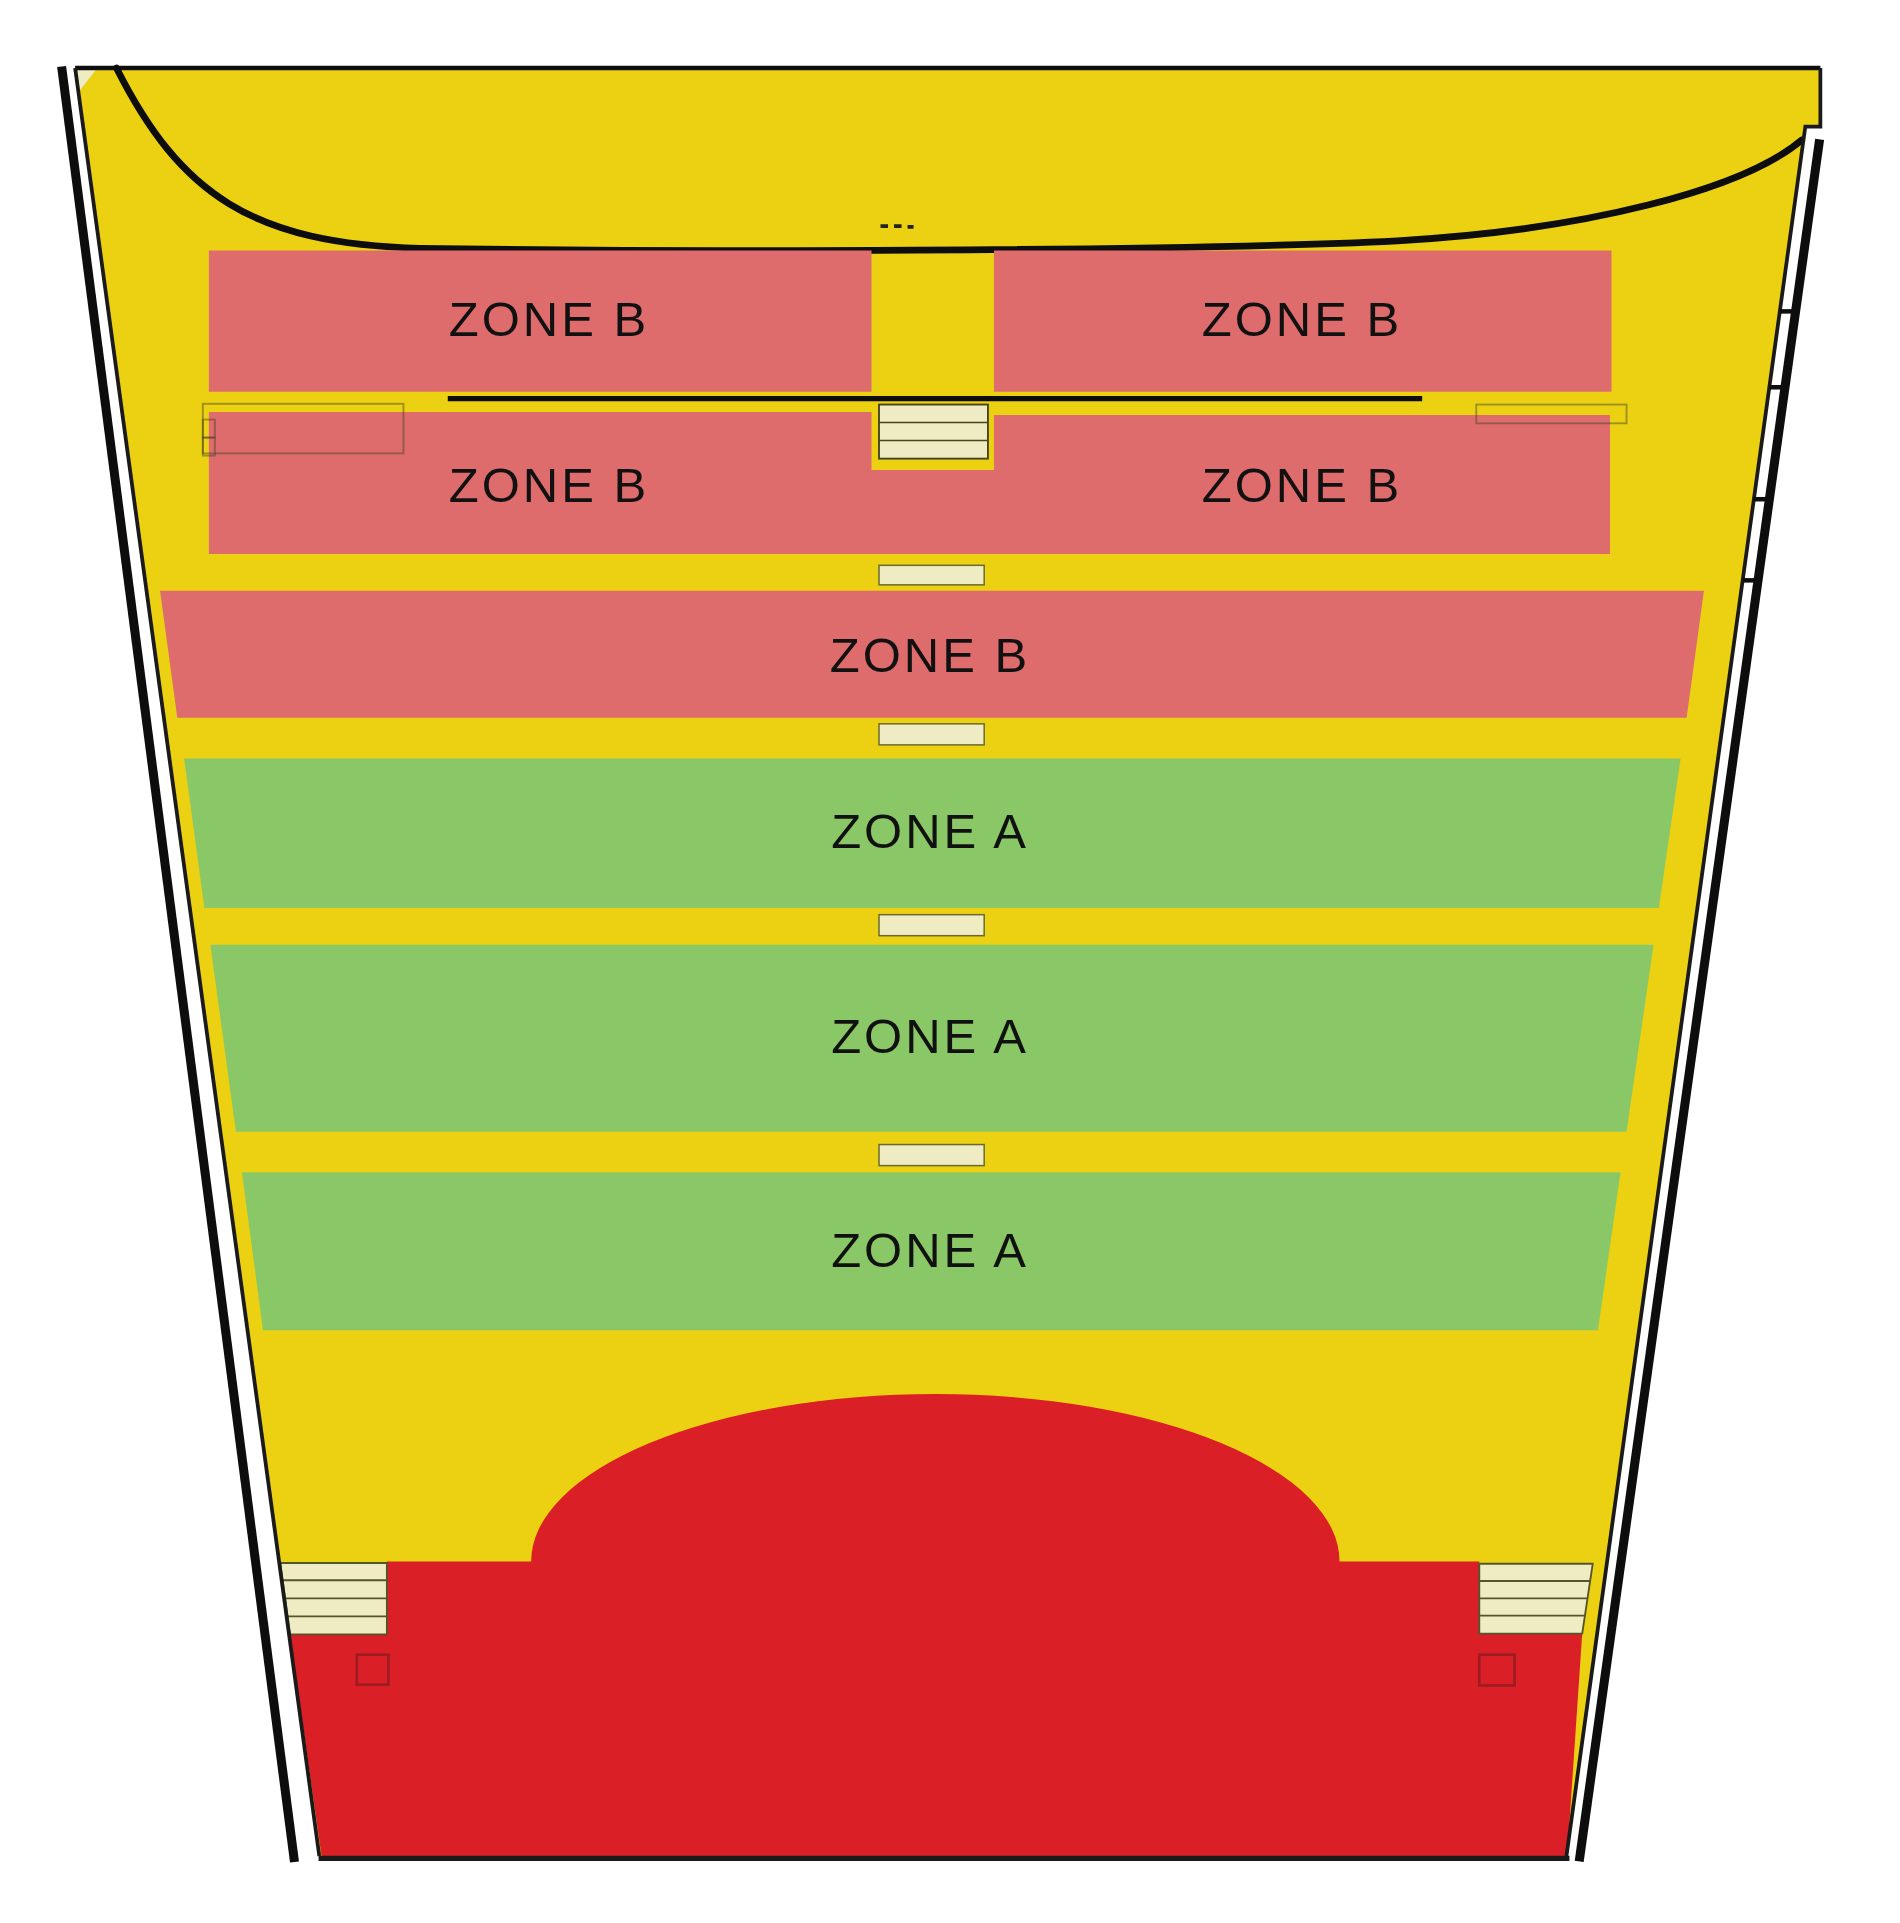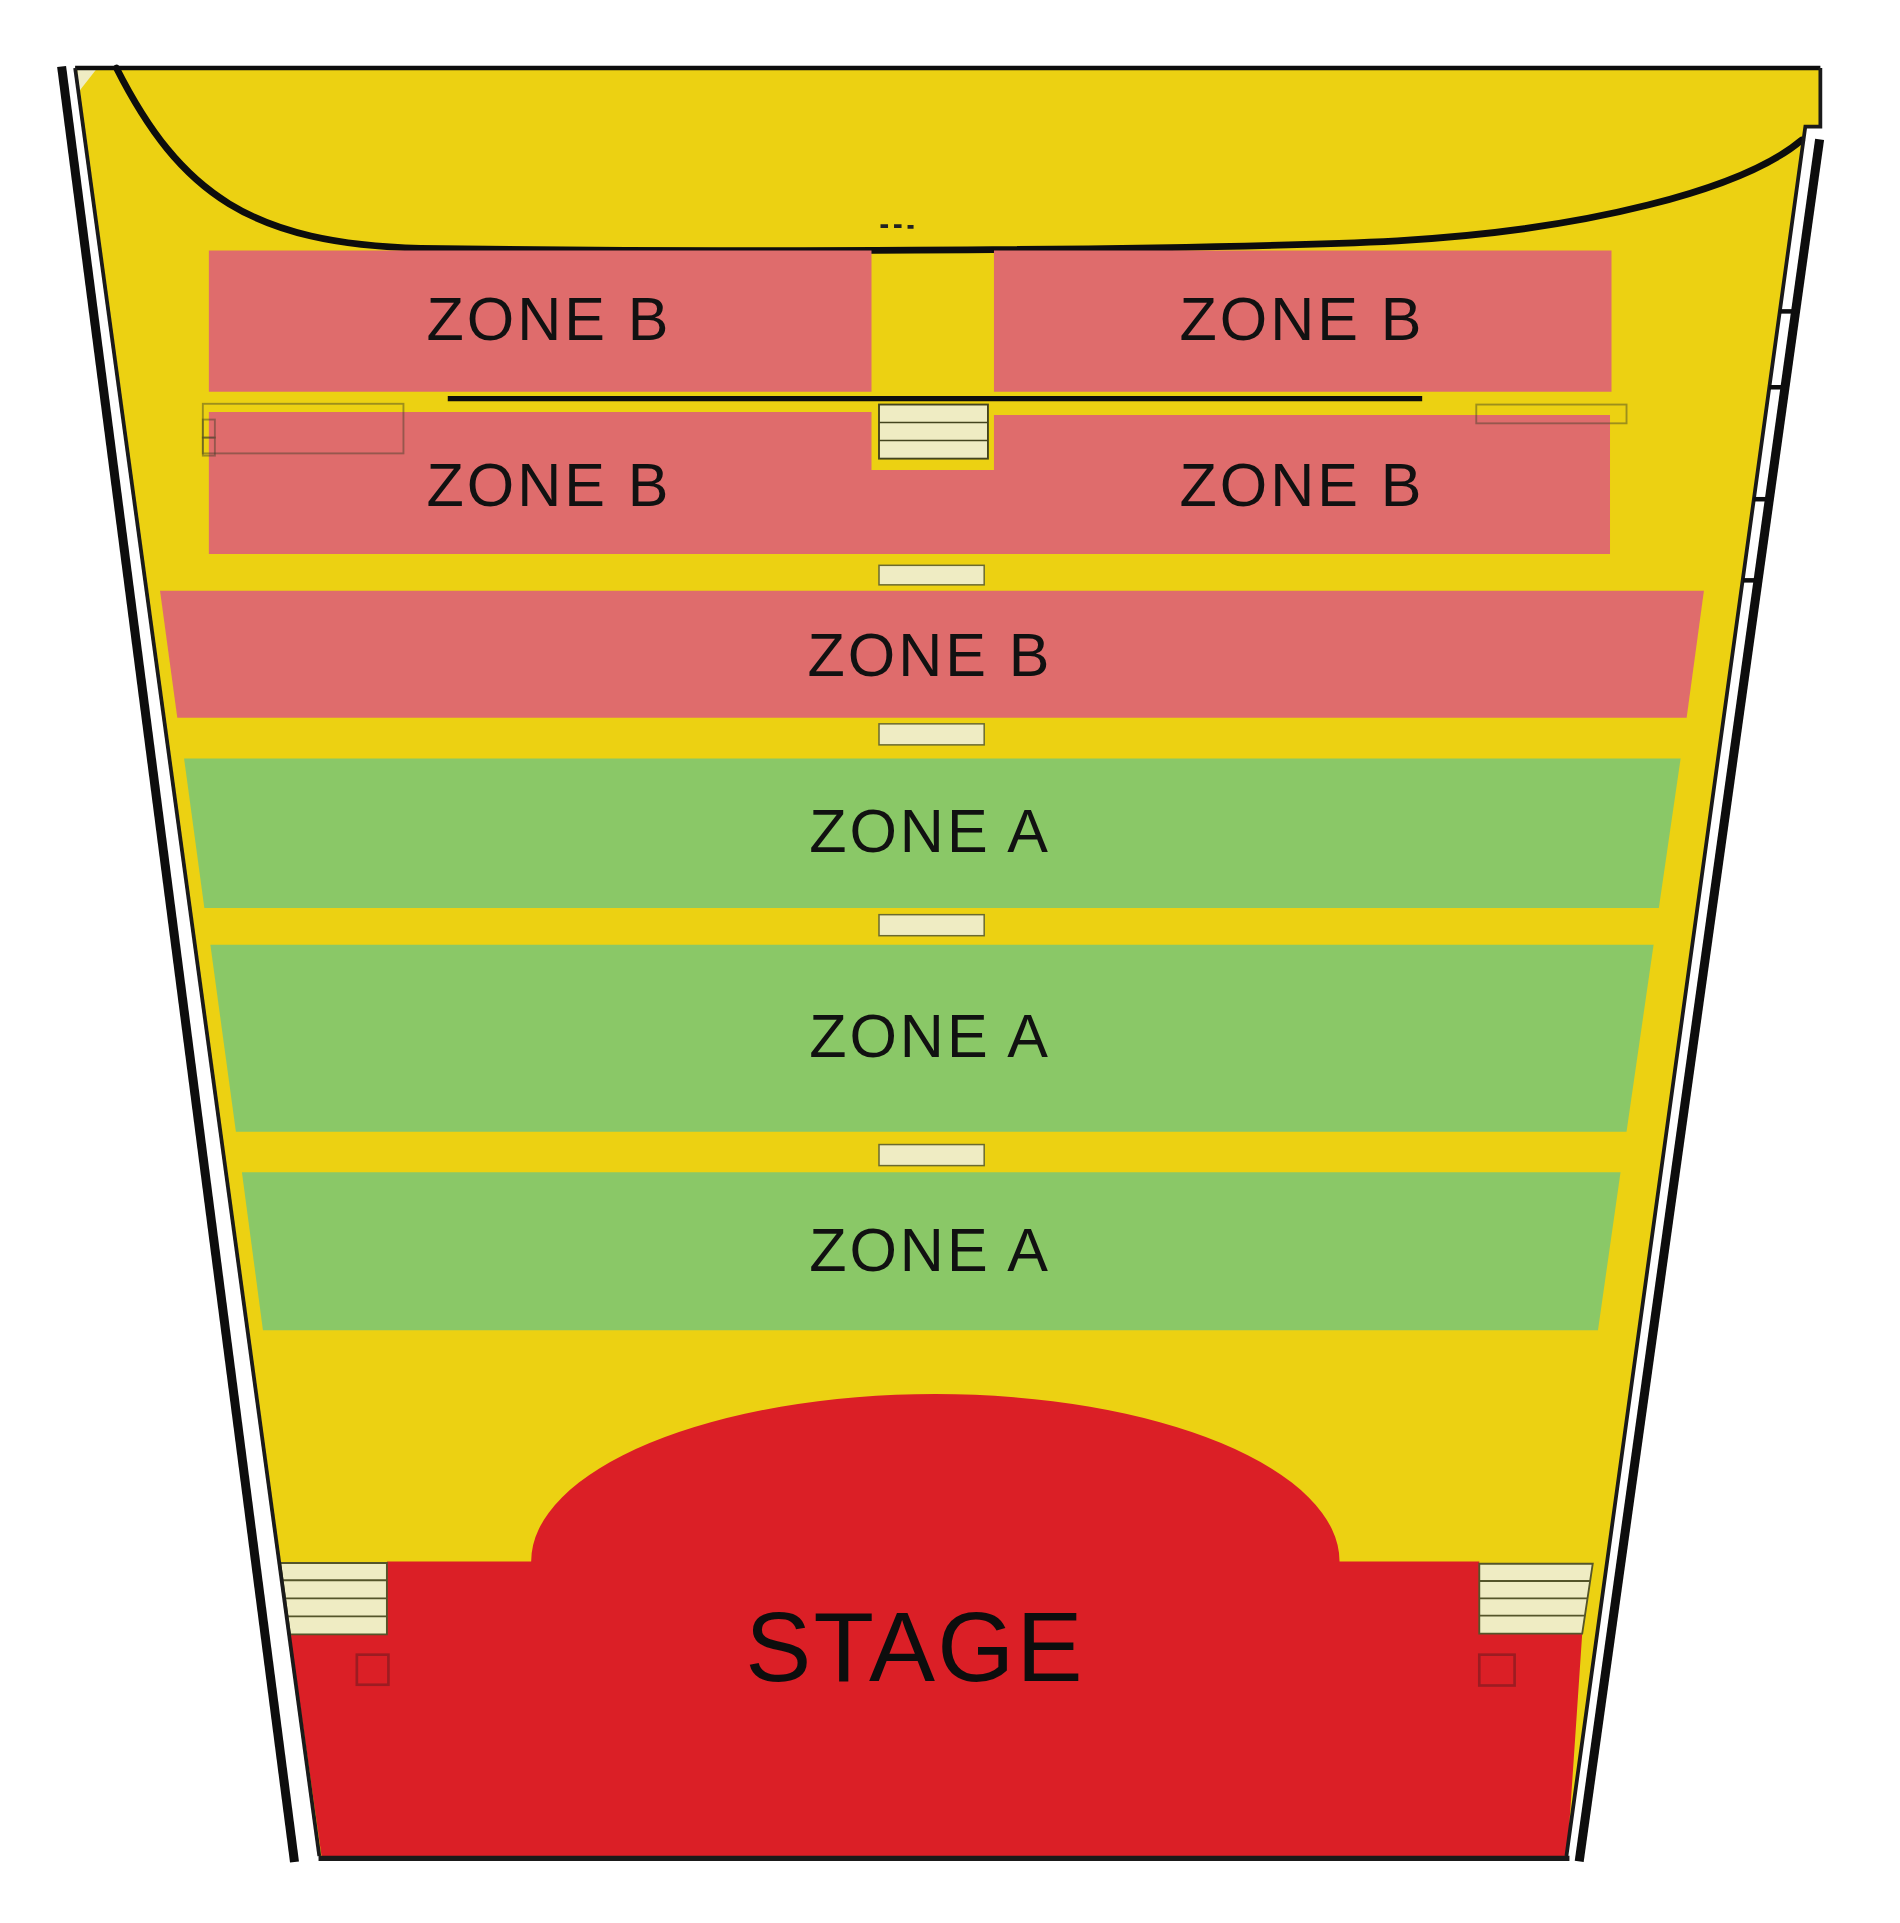--- a/index.html
+++ b/index.html
@@ -9,21 +9,21 @@
     height:1924px;
     background:#ffffff;
     font-family:"Liberation Sans", sans-serif;
     overflow:hidden;
   }
   .canvas svg{position:absolute;left:0;top:0;width:1900px;height:1924px;display:block;}
   .zone-label{
     position:absolute;
     transform:translate(-50%,-50%);
     color:#111111;
-    font-size:61px;
+    font-size:49px;
     letter-spacing:3px;
     white-space:nowrap;
     user-select:none;
   }
   .stage-label{
     position:absolute;
     transform:translate(-50%,-50%);
     color:#0d0d0d;
     font-size:99px;
     letter-spacing:2.3px;
@@ -117,16 +117,15 @@
 
   <div class="zone-label" style="left:549px;  top:319px;">ZONE B</div>
   <div class="zone-label" style="left:1302px; top:319px;">ZONE B</div>
   <div class="zone-label" style="left:549px;  top:485px;">ZONE B</div>
   <div class="zone-label" style="left:1302px; top:485px;">ZONE B</div>
   <div class="zone-label" style="left:930px; top:655px;">ZONE B</div>
   <div class="zone-label" style="left:930px; top:831px;">ZONE A</div>
   <div class="zone-label" style="left:930px; top:1036px;">ZONE A</div>
   <div class="zone-label" style="left:930px; top:1250px;">ZONE A</div>
 
-  <div class="stage-label" style="left:915px; top:1647px;">STAGE</div>
 
 </div>
 
 
 </body></html>

